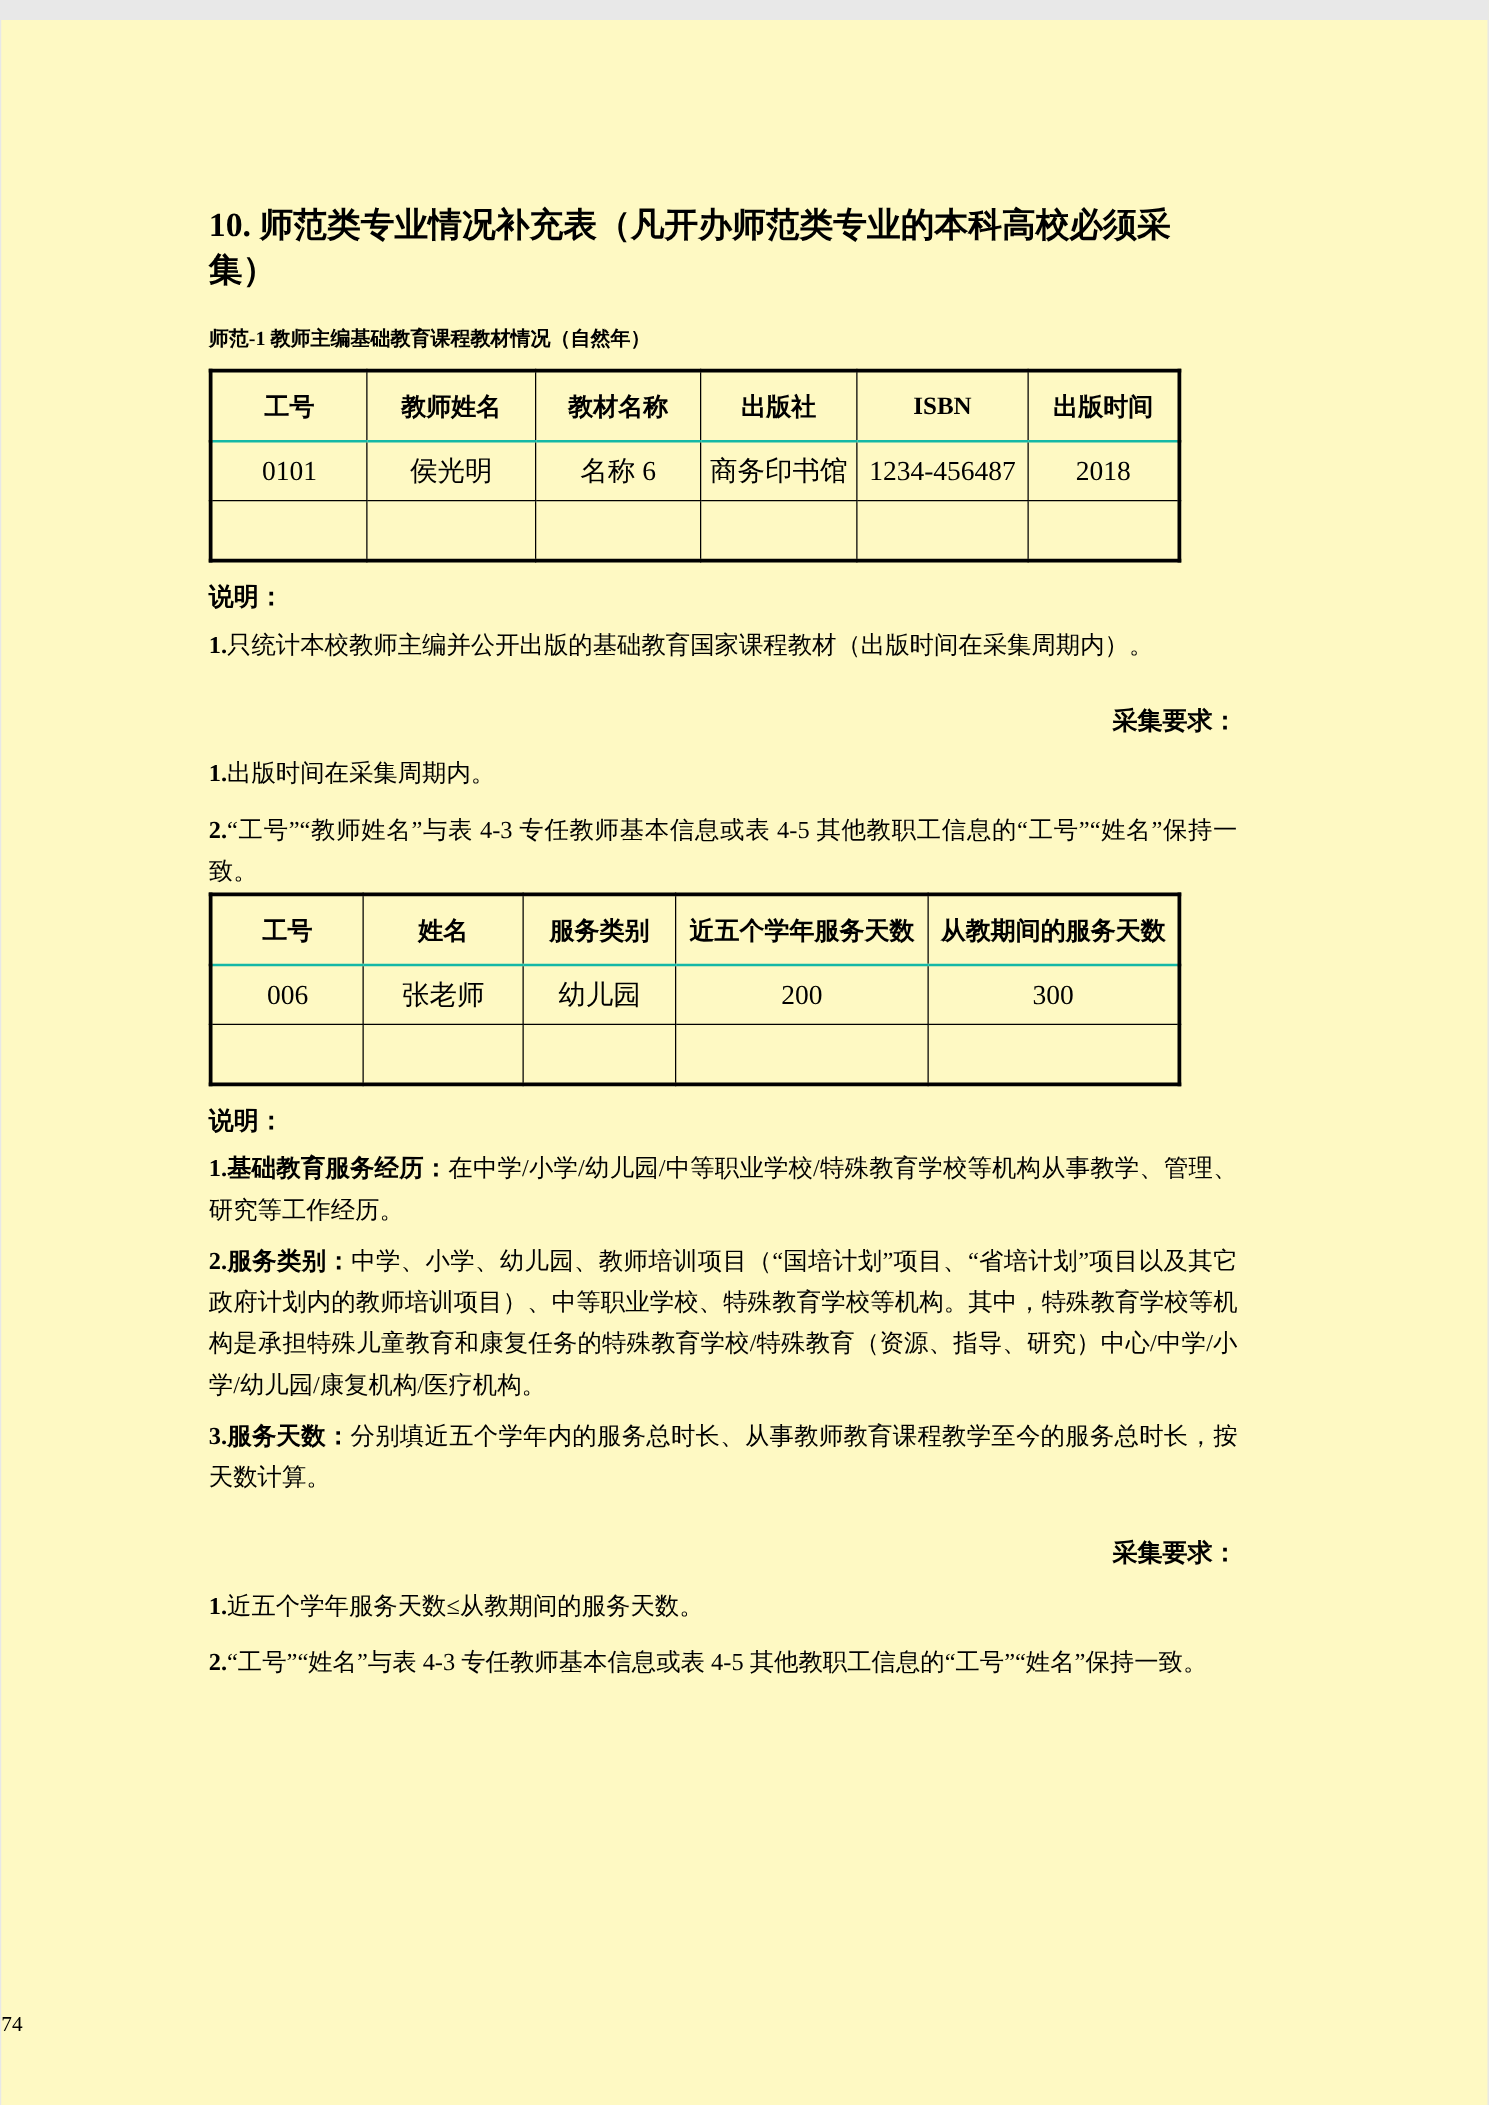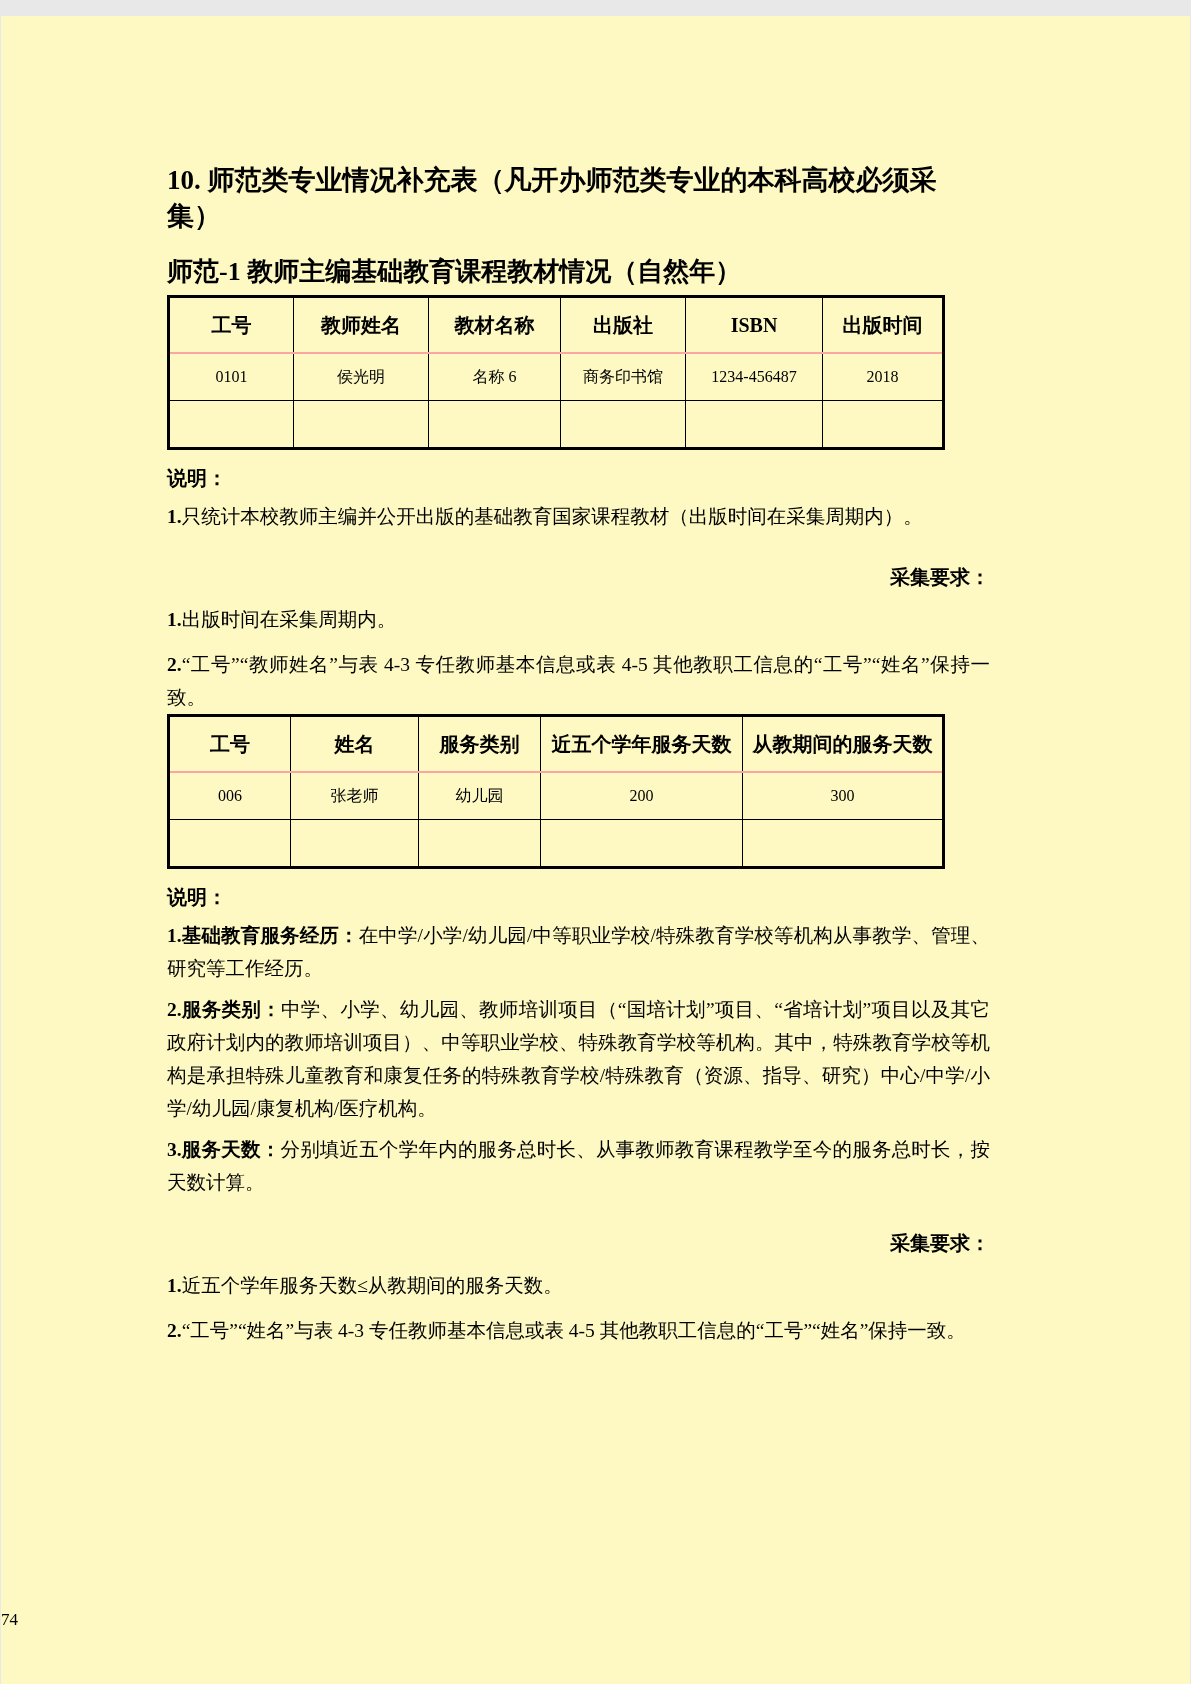--- a/index.html
+++ b/index.html
@@ -12,39 +12,39 @@
     font-family:"Liberation Serif","DejaVu Serif",serif;
     box-sizing:border-box;
     padding:146px 200px 0 166px;
     overflow:hidden;
   }
   .doc-title {
     font-size:27px; font-weight:bold; line-height:36px;
     margin:0 0 24px 0;
   }
   .sec-heading {
-    font-size:26px; font-weight:bold; line-height:28px;
+    font-size:16px; font-weight:bold; line-height:28px;
     margin:0 0 9px 0;
   }
   .sec-heading.s2 { margin-top:46px; }
   table.doc-table {
     border-collapse:collapse; table-layout:fixed;
     width:775px;
     border:3px solid #000;
   }
   table.doc-table th, table.doc-table td {
     border:1px solid #000;
     text-align:center; vertical-align:middle;
     padding:0 4px; overflow:hidden;
   }
   table.doc-table thead th {
     font-size:20px; font-weight:bold; height:54px;
-    border-bottom:2px solid #fca5a5;
+    border-bottom:2px solid #14b8a6;
   }
-  table.doc-table td { font-size:16px; height:46px; }
+  table.doc-table td { font-size:22px; height:46px; }
   .block-label {
     font-size:20px; font-weight:bold; line-height:28px;
     margin:14px 0 0 0;
   }
   .block-label.spaced { margin-top:30px;text-align:right; }
   .body-line {
     font-size:19.5px; line-height:33px;
     margin:8px 0 0 0;
     text-align:justify;
   }

